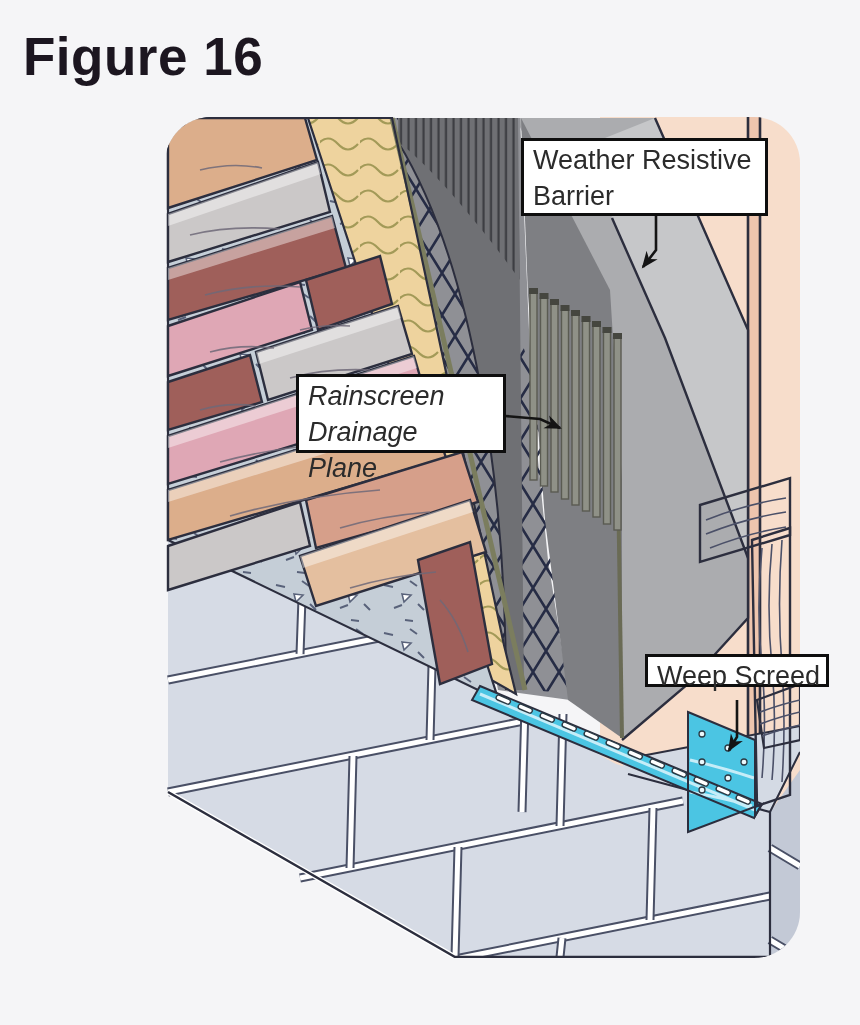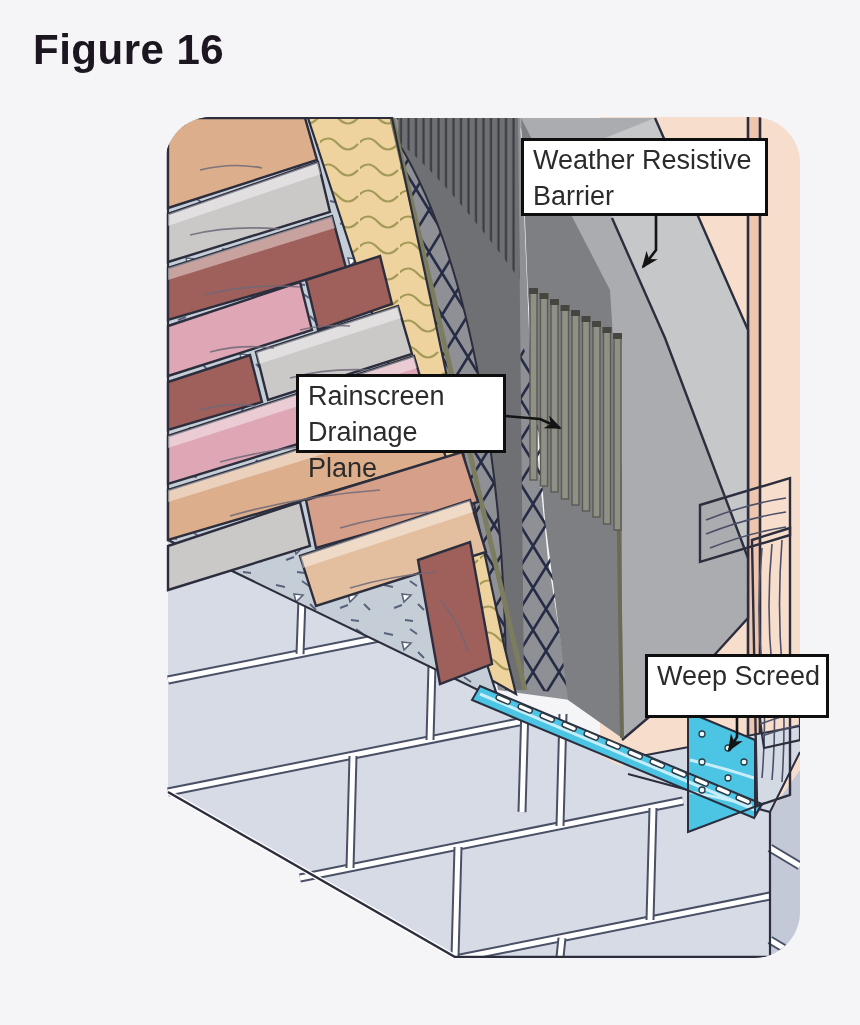--- a/index.html
+++ b/index.html
@@ -4,33 +4,33 @@
 <style>
   html,body{margin:0;padding:0;}
   body{
     width:860px;height:1025px;position:relative;overflow:hidden;
     background:var(--page-bg,#f5f5f7);
     font-family:"Liberation Sans",sans-serif;
   }
   #stage{position:absolute;left:0;top:0;width:860px;height:1025px;}
   #art{position:absolute;left:0;top:0;}
   .figure-title{
-    position:absolute;left:33px;top:26px;
-    font-size:42px;font-weight:800;letter-spacing:.5px;
+    position:absolute;left:23px;top:26px;
+    font-size:53px;font-weight:800;letter-spacing:.5px;
     color:var(--title-color,#1c1620);
   }
   .callout{
     position:absolute;background:#ffffff;border:3px solid #0e0e0e;
     color:#2b2b2b;font-size:27px;line-height:1.33;
     padding:2px 9px;box-sizing:border-box;
     font-family:"Liberation Sans",sans-serif;
   }
   #lbl-wrb{left:521px;top:138px;width:247px;height:78px;}
-  #lbl-rain{left:296px;top:374px;width:210px;height:79px;}
-  #lbl-weep{left:645px;top:654px;width:184px;height:64px;white-space:nowrap;}
+  #lbl-rain{left:296px;top:374px;width:210px;height:79px;font-style:italic;}
+  #lbl-weep{left:645px;top:654px;width:184px;height:33px;white-space:nowrap;}
   
   .f-sheathing{fill:var(--sheathing);}
   .f-trim{fill:var(--trim);}
   .f-wrb{fill:var(--wrb-mid);}
   .f-wrb-light{fill:var(--wrb-light);}
   .f-lath{fill:var(--lath-gray);}
   .f-mat{fill:var(--mat-dark);}
   .f-sheet{fill:var(--sheet-dark);}
   .f-corr{fill:var(--corr);stroke:var(--corr-edge);stroke-width:1.4;}
   .f-corrcap{fill:var(--corr-cap);}

